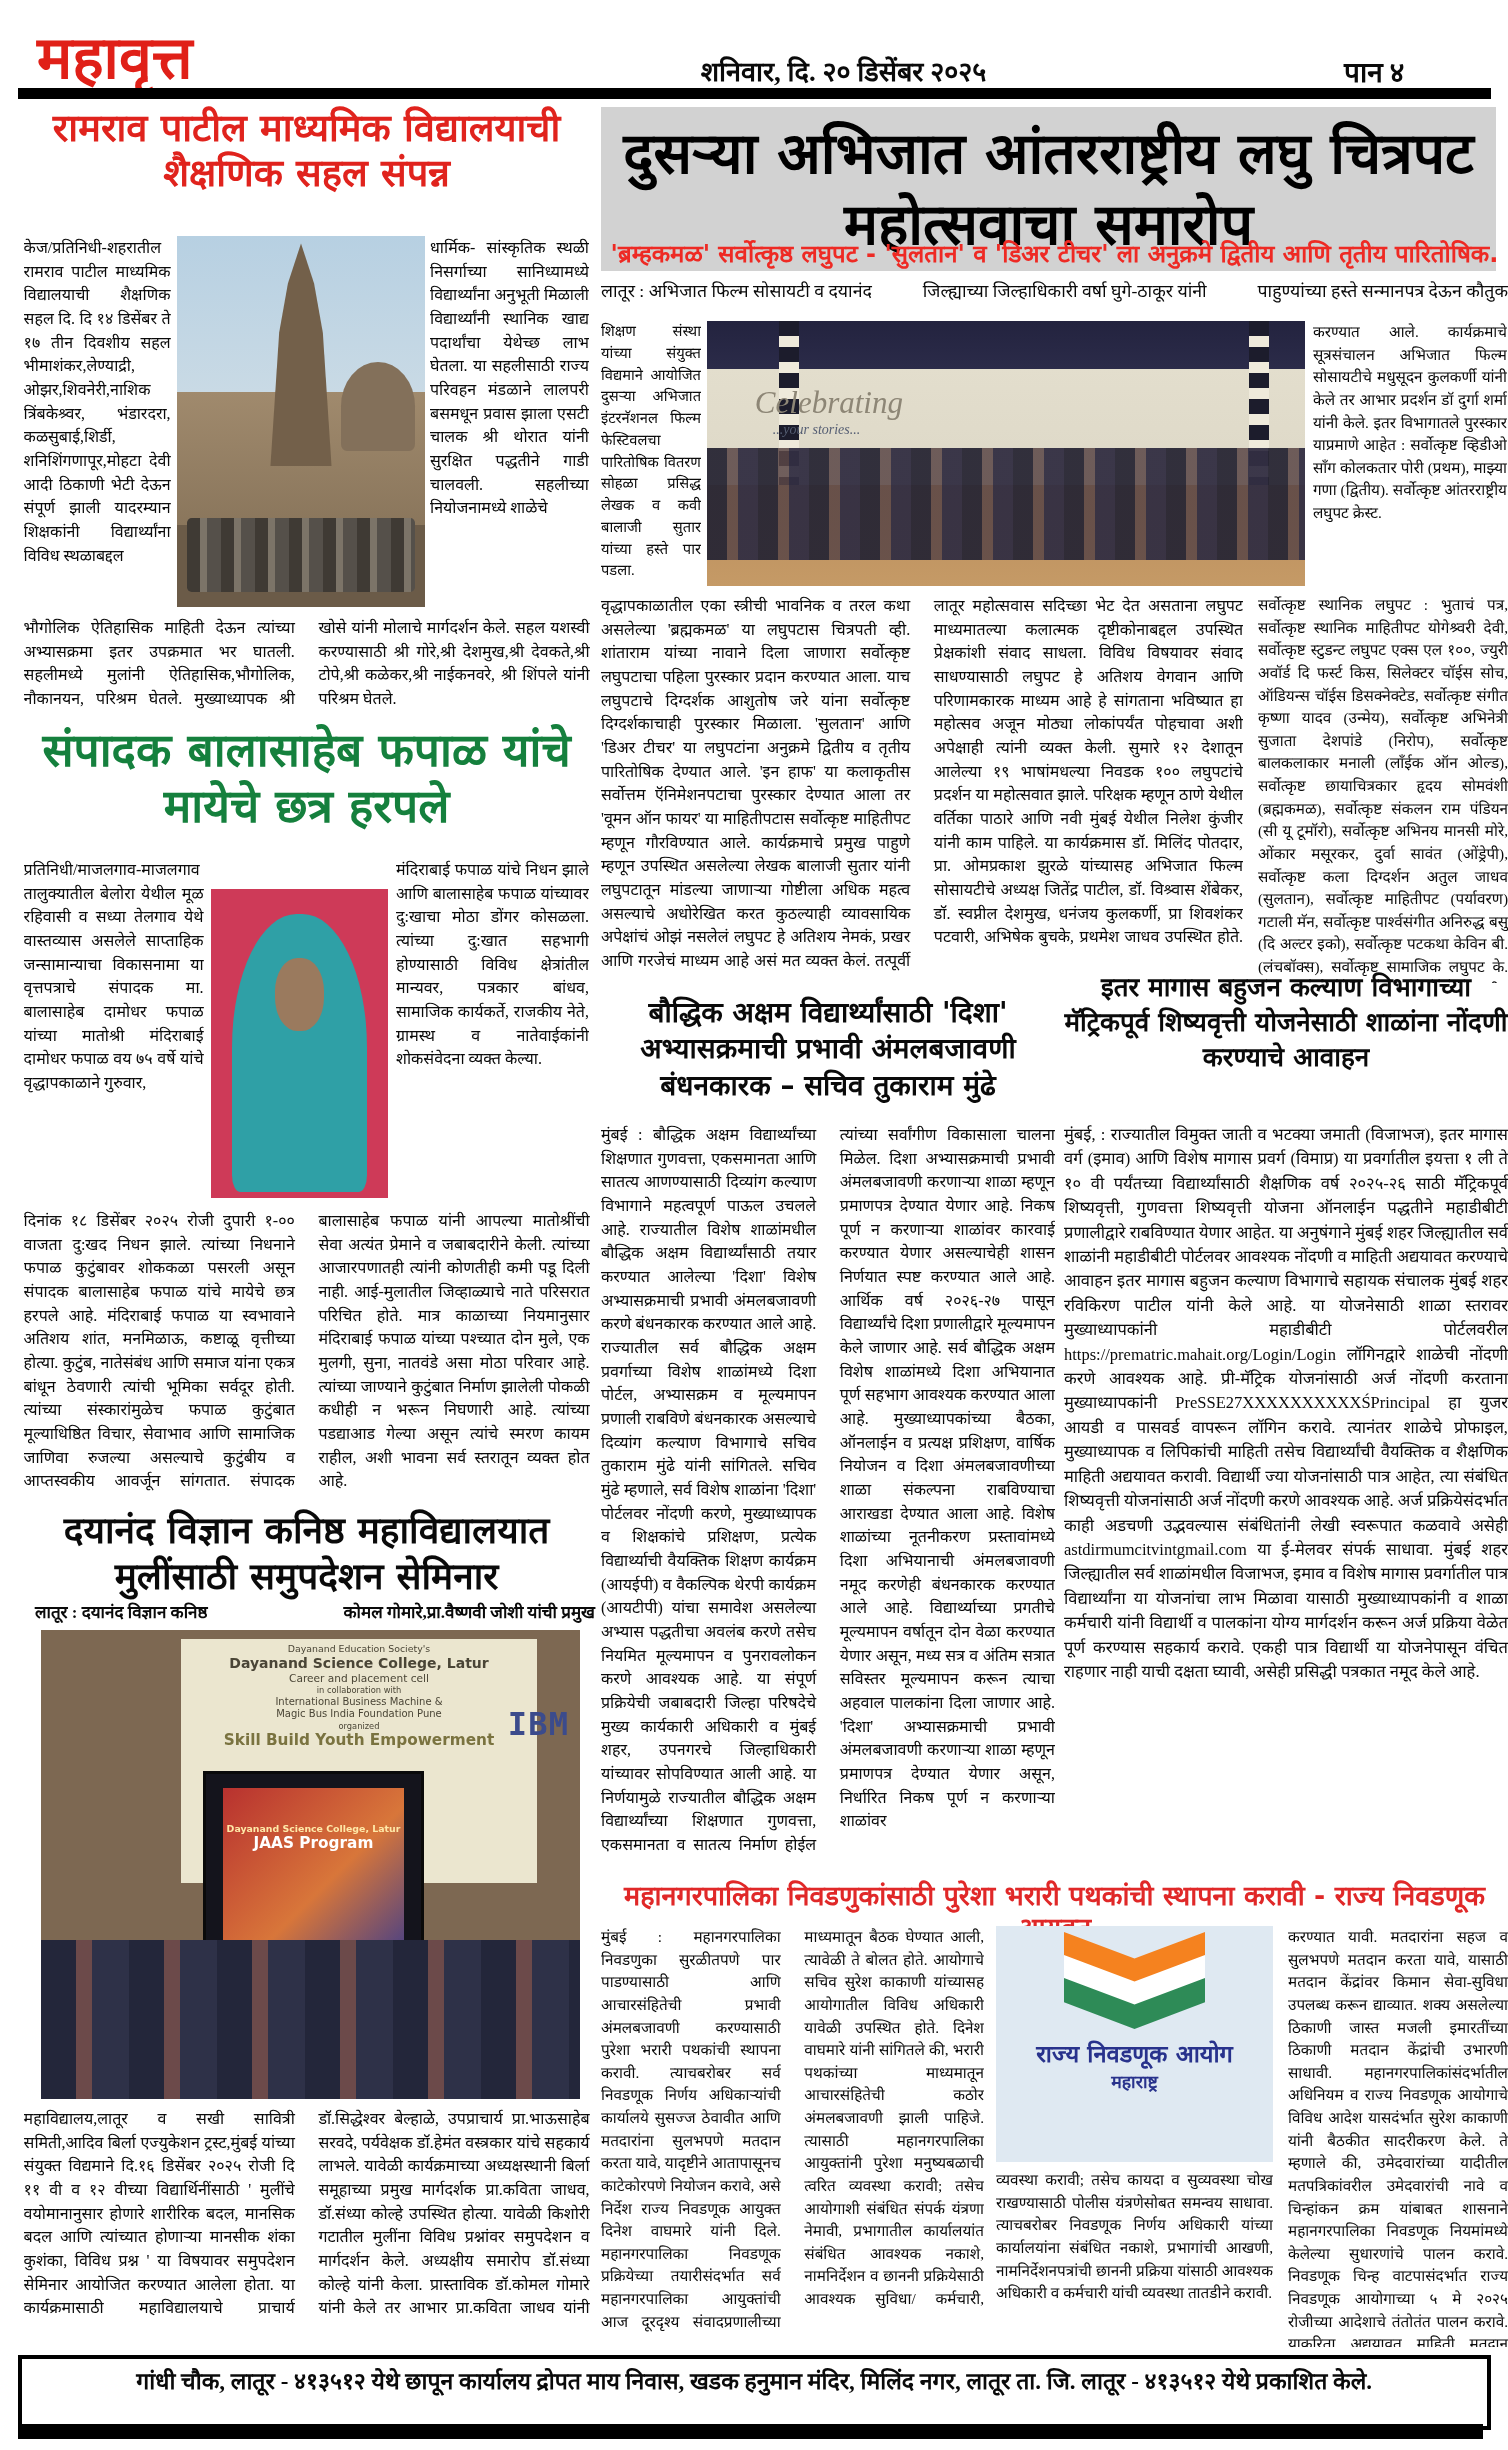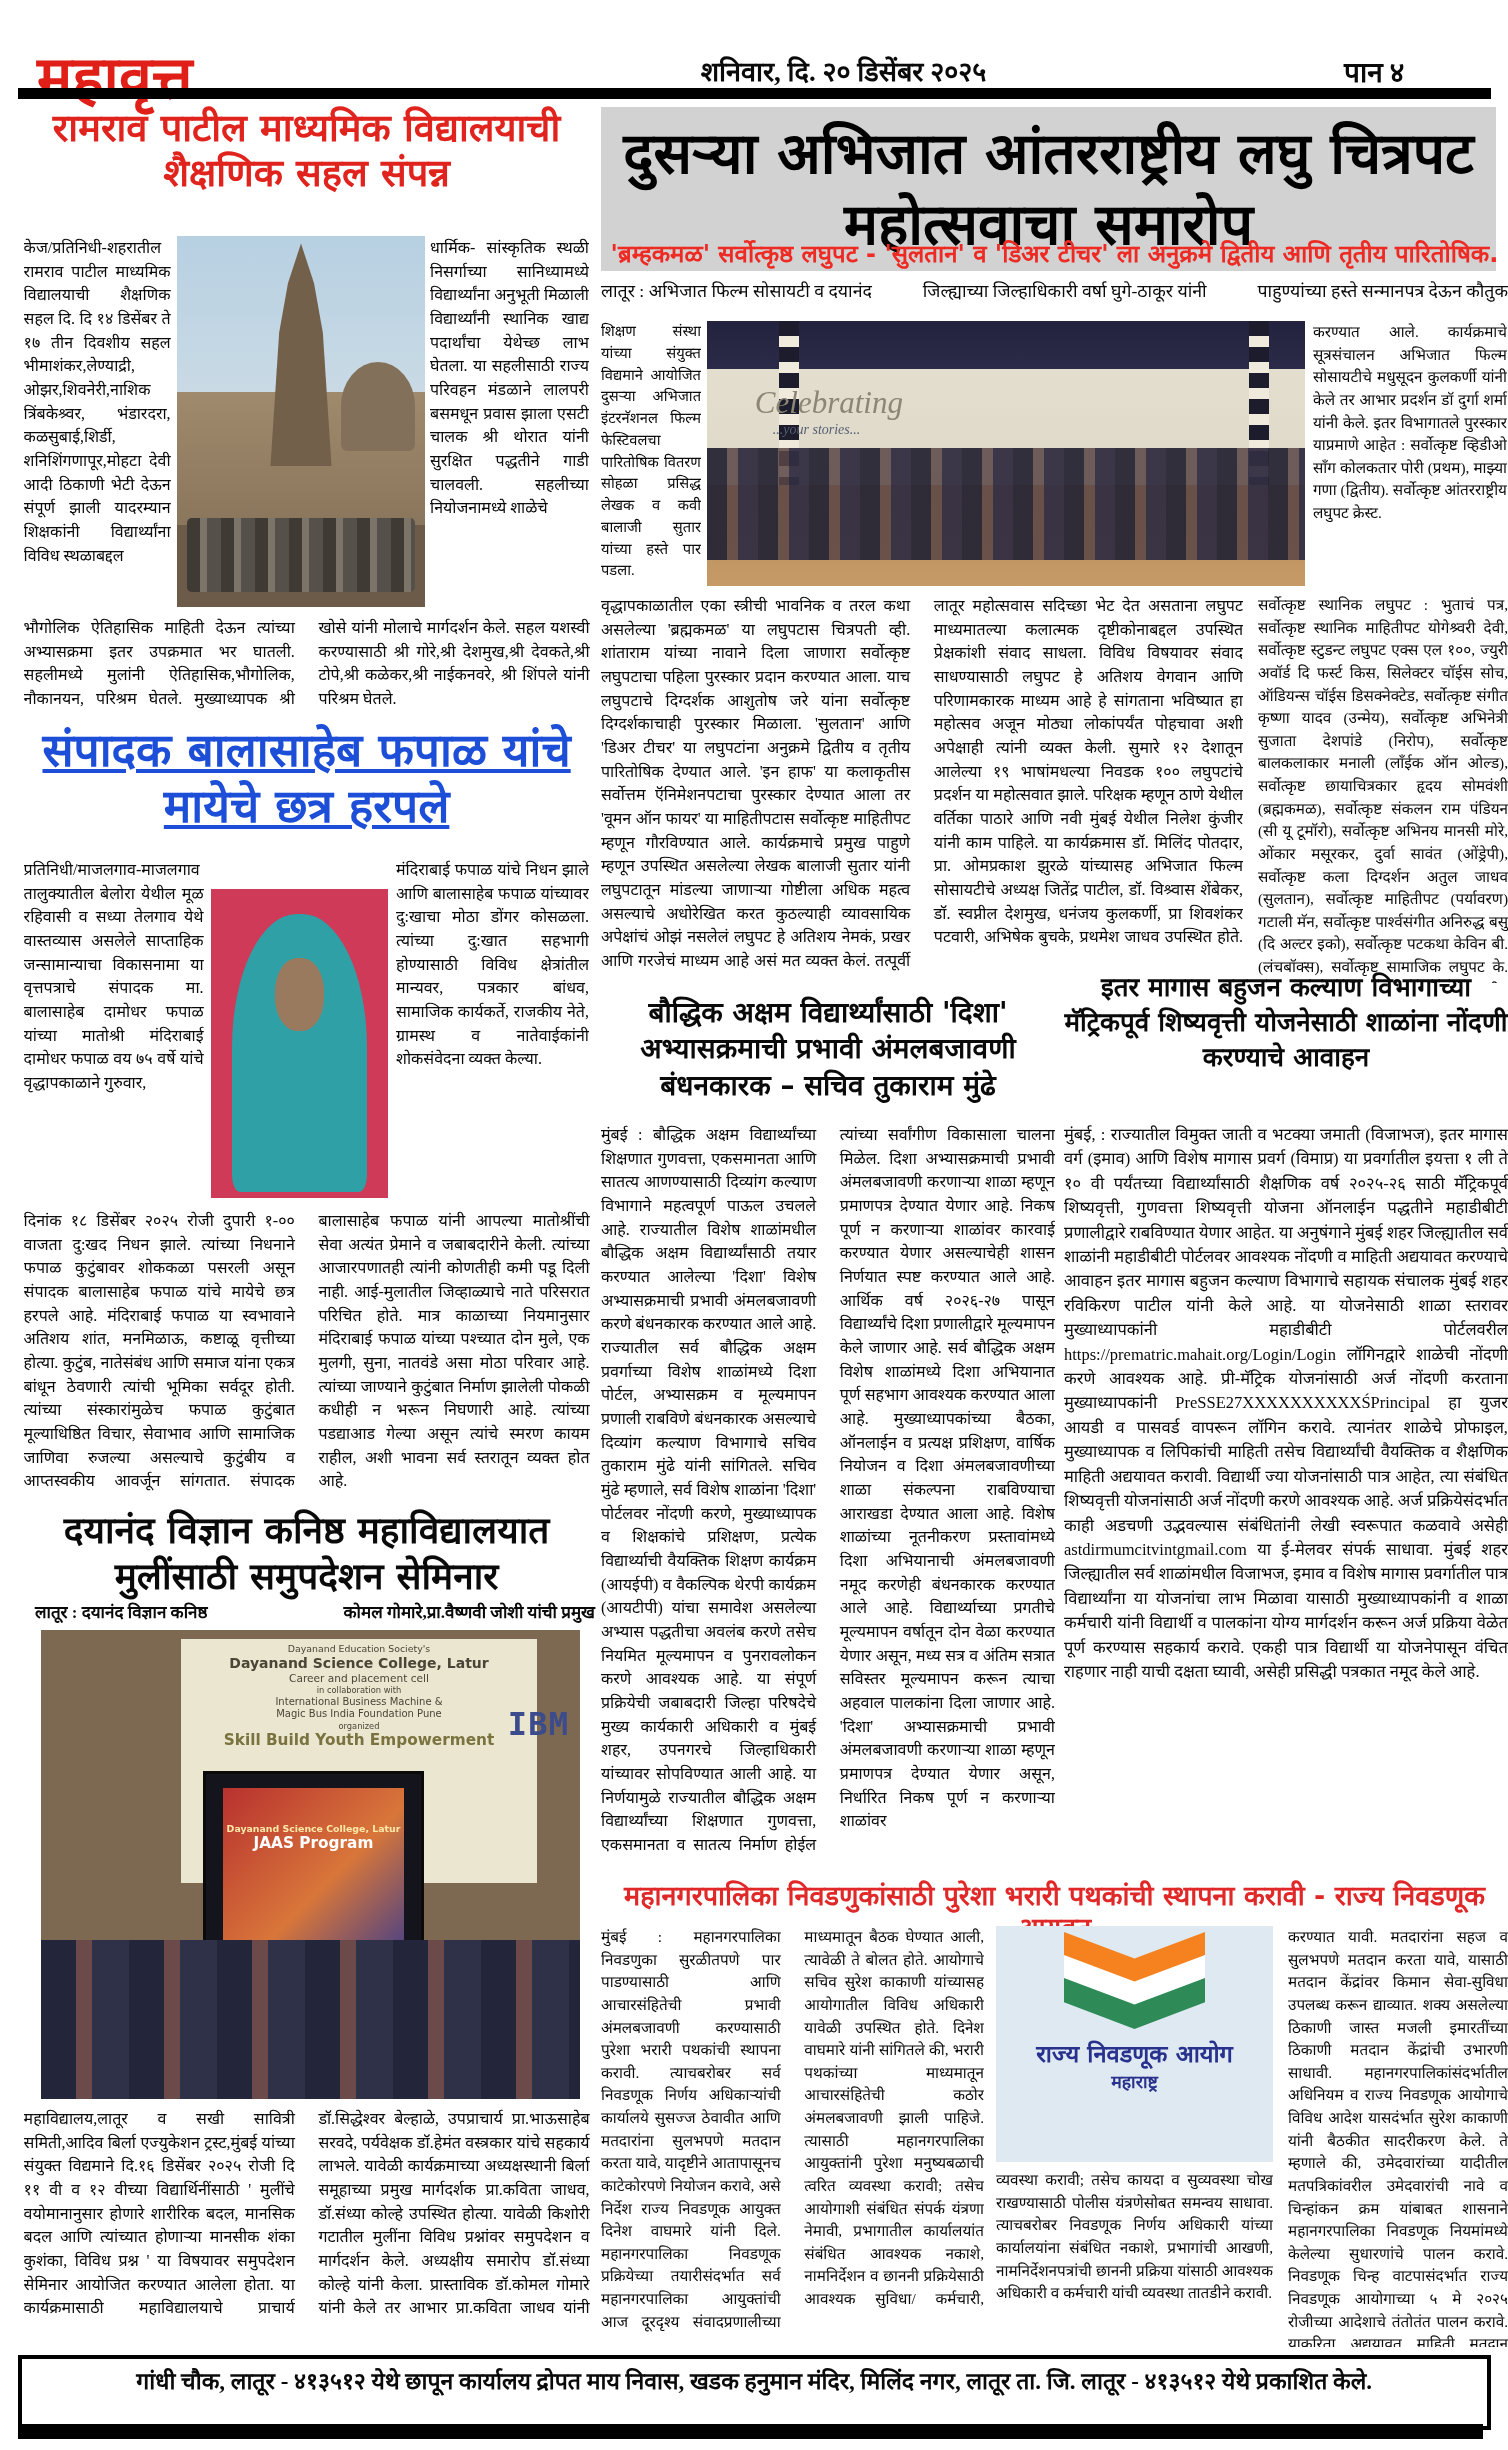--- a/index.html
+++ b/index.html
@@ -13,21 +13,21 @@
   .body-text{font-size:16px;line-height:1.48;text-align:justify;overflow:hidden;}
   .byline{font-size:17px;font-weight:bold;text-align:right;}
   .twocol{column-count:2;column-gap:23.6px;}
   .rule{background:#000;}
   
   .masthead-title{font-family:"DejaVu Sans",sans-serif;font-weight:bold;font-size:59px;color:#e02018;line-height:1;}
   .masthead-date{font-size:27px;font-weight:bold;}
   .masthead-page{font-size:28px;font-weight:bold;}
   
   .hl-trip{font-size:38px;line-height:1.18;color:#e0231d;}
-  .hl-obit{font-size:46px;line-height:1.22;color:#1d4ed8;text-decoration:underline;}
+  .hl-obit{font-size:46px;line-height:1.22;color:#15803d;}
   .hl-film{font-size:57px;line-height:1.25;color:#000;background:#d2d2d2;padding:10.6px 5.9px;}
   .hl-film-sub{font-size:24px;color:#ee2a24;line-height:1.2;}
   .hl-disha{font-size:28px;line-height:1.3;}
   .hl-sch{font-size:26px;line-height:1.35;}
   .hl-sem{font-size:37px;line-height:1.25;}
   .hl-elec{font-size:27px;color:#e02828;line-height:1.2;}
   
   .photo{overflow:hidden;position:absolute;}
   .trip-photo{background:linear-gradient(180deg,#b7d0e2 0%,#c9dae5 42%,#a08a6d 42%,#8a765c 78%,#6b5b48 78%);}
   .trip-spire{position:absolute;left:28%;top:2%;width:44%;height:60%;background:#73604a;clip-path:polygon(50% 0,62% 18%,70% 40%,78% 100%,22% 100%,30% 40%,38% 18%);}
@@ -53,21 +53,21 @@
   .elec-logo{background:#dfe9f2;text-align:center;}
   .chev{width:141px;height:51px;margin:0 auto;clip-path:polygon(0 0,50% 52%,100% 0,100% 48%,50% 100%,0 48%);}
   .logo-text-main{color:#28328c;font-size:23.6px;font-weight:bold;font-family:"DejaVu Sans",sans-serif;}
   .logo-text-sub{color:#28328c;font-size:17.7px;font-weight:bold;font-family:"DejaVu Sans",sans-serif;}
   
   .footer-box{border:4.1px solid #000;font-size:23px;font-weight:bold;text-align:center;line-height:1.55;padding-top:4.7px;}
 </style>
 </head>
 <body>
 
-<div class="abs masthead-title" style="left:37px;top:28px;margin-top:20px;">महावृत्त</div>
+<div class="abs masthead-title" style="left:37px;top:28px;">महावृत्त</div>
 <div class="abs masthead-date" style="left:637px;top:52px;width:413px;text-align:center;">शनिवार, दि. २० डिसेंबर २०२५</div>
 <div class="abs masthead-page" style="left:1344px;top:52px;">पान ४</div>
 <div class="abs rule" style="left:17.7px;top:88px;width:1473px;height:10.6px;"></div>
 
 <div class="abs" style="left:23.6px;top:106px;width:566px;">
   <div class="headline hl-trip center">रामराव पाटील माध्यमिक विद्यालयाची शैक्षणिक सहल संपन्न</div>
 </div>
 <div class="abs body-text" style="left:23.6px;top:236px;width:147px;height:377px;">केज/प्रतिनिधी-शहरातील रामराव पाटील माध्यमिक विद्यालयाची शैक्षणिक सहल दि. दि १४ डिसेंबर ते १७ तीन दिवशीय सहल भीमाशंकर,लेण्याद्री, ओझर,शिवनेरी,नाशिक त्रिंबकेश्र्वर, भंडारदरा, कळसुबाई,शिर्डी, शनिशिंगणापूर,मोहटा देवी आदी ठिकाणी भेटी देऊन संपूर्ण झाली यादरम्यान शिक्षकांनी विद्यार्थ्यांना विविध स्थळाबद्दल</div>
 <div class="photo trip-photo" style="left:177px;top:236px;width:248px;height:371px;">
   <div class="trip-spire"></div>

